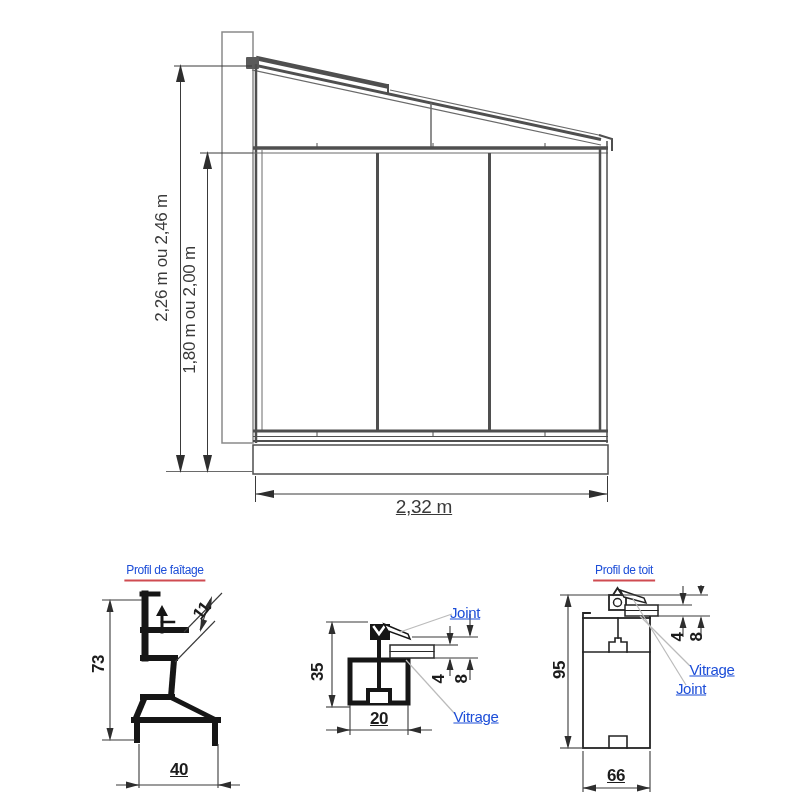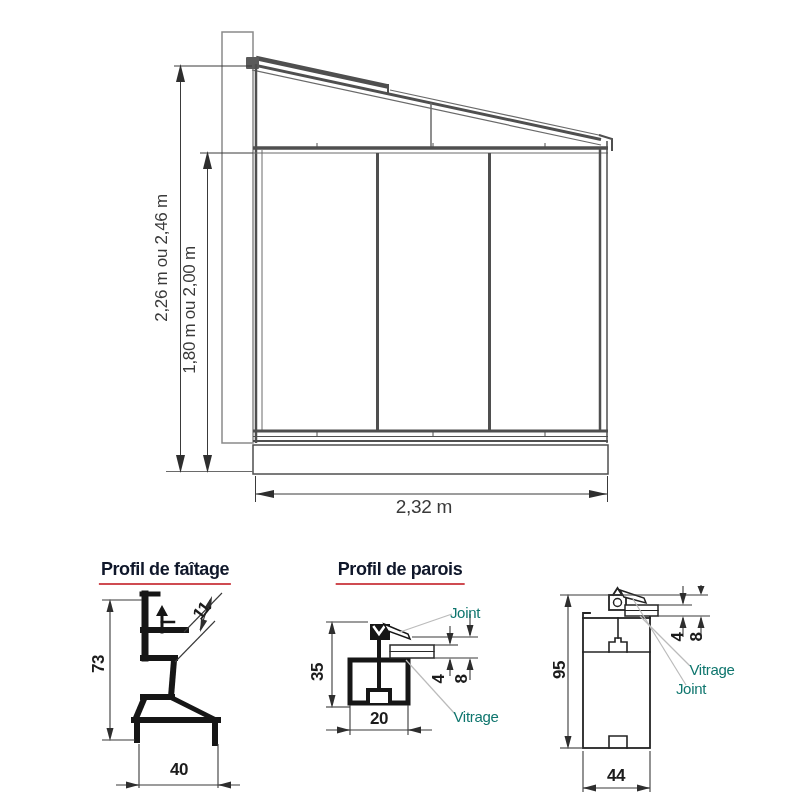--- a/index.html
+++ b/index.html
@@ -2,27 +2,27 @@
 <html><head>
 <meta charset="utf-8">
 <style>
   html,body{margin:0;padding:0;background:#fff;}
   .canvas{position:relative;width:800px;height:800px;background:#ffffff;overflow:hidden;
           font-family:"Liberation Sans", sans-serif;}
   .canvas svg{position:absolute;overflow:visible;}
   .txt{position:absolute;white-space:nowrap;color:#3d3d3d;}
   .meter{font-size:17px;letter-spacing:-0.3px;color:#3a3a3a;}
   .meter-big{font-size:19px;}
-  .center{transform:translate(-50%,-50%);}
+  .center{transform:translate(-50%,-50%);text-decoration:underline;}
   .vrot{transform:translate(-50%,-50%) rotate(-90deg);}
   .dimnum{font-size:17px;font-weight:bold;color:#1c1c1c;letter-spacing:-0.5px;}
   .rot55{transform:translate(-50%,-50%) rotate(-52deg);}
-  .graylbl{font-size:15px;color:#0f766e;letter-spacing:-0.3px;}
-  .ptitle{position:absolute;transform:translate(-50%,-50%);font-size:18px;font-weight:bold;
-          letter-spacing:-0.4px;color:#0f172a;border-bottom:2px solid #cf4b51;
+  .graylbl{font-size:15px;color:#1d4ed8;letter-spacing:-0.3px;}
+  .ptitle{position:absolute;transform:translate(-50%,-50%);font-size:12px;font-weight:normal;
+          letter-spacing:-0.4px;color:#1d4ed8;border-bottom:2px solid #cf4b51;
           padding:0 2px 3px 2px;white-space:nowrap;}
 </style>
 </head>
 <body>
 
 <div class="canvas">
 
   <svg style="left:0;top:0" width="800" height="545" viewBox="0 0 800 545">
 
     <g>
@@ -121,21 +121,20 @@
       <line x1="122" y1="12" x2="112" y2="42"></line>
       <polygon points="124,8 123,21.3 116.8,19.2" stroke="none"></polygon>
       <polygon points="112,44 119.2,32.7 113,30.7" stroke="none"></polygon>
     </g>
   </svg>
 
   <span class="txt dimnum vrot" style="left:99px;top:664px;">73</span>
   <span class="txt dimnum center" style="left:179px;top:770px;text-align:center;">40</span>
   <span class="txt dimnum rot55" style="left:202px;top:611px;">11</span>
 
-  <span class="ptitle" style="left:400px;top:572px;">Profil de parois</span>
 
   <svg style="left:300px;top:598px" width="185" height="150" viewBox="0 0 185 150">
     <g stroke="#161616" fill="none" stroke-linecap="square">
       <rect x="50" y="62" width="58" height="43" fill="#ffffff" stroke-width="5"></rect>
       <path d="M68,105 V92 H90 V105" fill="#ffffff" stroke-width="4"></path>
       <line x1="79" y1="32" x2="79" y2="92" stroke-width="4"></line>
       <rect x="70" y="26" width="20" height="16" fill="#161616" stroke="none"></rect>
       <polyline points="74,29 79,36 84,29" stroke="#ffffff" stroke-width="2.5"></polyline>
       <polygon points="84,26 108,36 110,41 88,33" fill="#ffffff" stroke-width="1.5"></polygon>
       <rect x="90" y="47" width="44" height="13" fill="#ffffff" stroke="#2a2a2a" stroke-width="1.5"></rect>
@@ -170,20 +169,21 @@
     </g>
   </svg>
 
   <span class="txt dimnum vrot" style="left:318px;top:672px;">35</span>
   <span class="txt dimnum center" style="left:379px;top:719px;">20</span>
   <span class="txt dimnum vrot" style="left:439px;top:679px;">4</span>
   <span class="txt dimnum vrot" style="left:462px;top:679px;">8</span>
   <span class="txt graylbl center" style="left:465px;top:612px;">Joint</span>
   <span class="txt graylbl center" style="left:476px;top:716px;">Vitrage</span>
 
+  <span class="ptitle" style="left:624px;top:572px;">Profil de toit</span>
 
   <svg style="left:540px;top:585px" width="190" height="212" viewBox="0 0 190 212">
     <g stroke="#242424" fill="none" stroke-linecap="square">
       <rect x="43" y="33" width="67" height="130" fill="#ffffff" stroke-width="1.8"></rect>
       <path d="M43,33 V28 H50" stroke-width="1.8"></path>
       <path d="M110,33 V28 H103" stroke-width="1.8"></path>
       <line x1="43" y1="67" x2="110" y2="67" stroke-width="1.6"></line>
       <path d="M69,67 V57 H75 V53 H81 V57 H87 V67" stroke-width="1.6"></path>
       <line x1="78" y1="33" x2="78" y2="53" stroke-width="1.6"></line>
       <path d="M69,163 V151 H87 V163" stroke-width="1.6"></path>
@@ -216,19 +216,19 @@
       <line x1="161" y1="54" x2="161" y2="33"></line>
       <polygon points="161,31 157.5,43 164.5,43" stroke="none"></polygon>
     </g>
     <g stroke="#bbbbbb" stroke-width="1.2">
       <line x1="93" y1="14" x2="146" y2="100"></line>
       <line x1="100" y1="31" x2="150" y2="81"></line>
     </g>
   </svg>
 
   <span class="txt dimnum vrot" style="left:560px;top:670px;">95</span>
-  <span class="txt dimnum center" style="left:616px;top:776px;">44</span>
+  <span class="txt dimnum center" style="left:616px;top:776px;">66</span>
   <span class="txt dimnum vrot" style="left:678px;top:637px;">4</span>
   <span class="txt dimnum vrot" style="left:697px;top:637px;">8</span>
   <span class="txt graylbl center" style="left:712px;top:669px;">Vitrage</span>
   <span class="txt graylbl center" style="left:691px;top:688px;">Joint</span>
 
 </div>
 
 </body></html>

